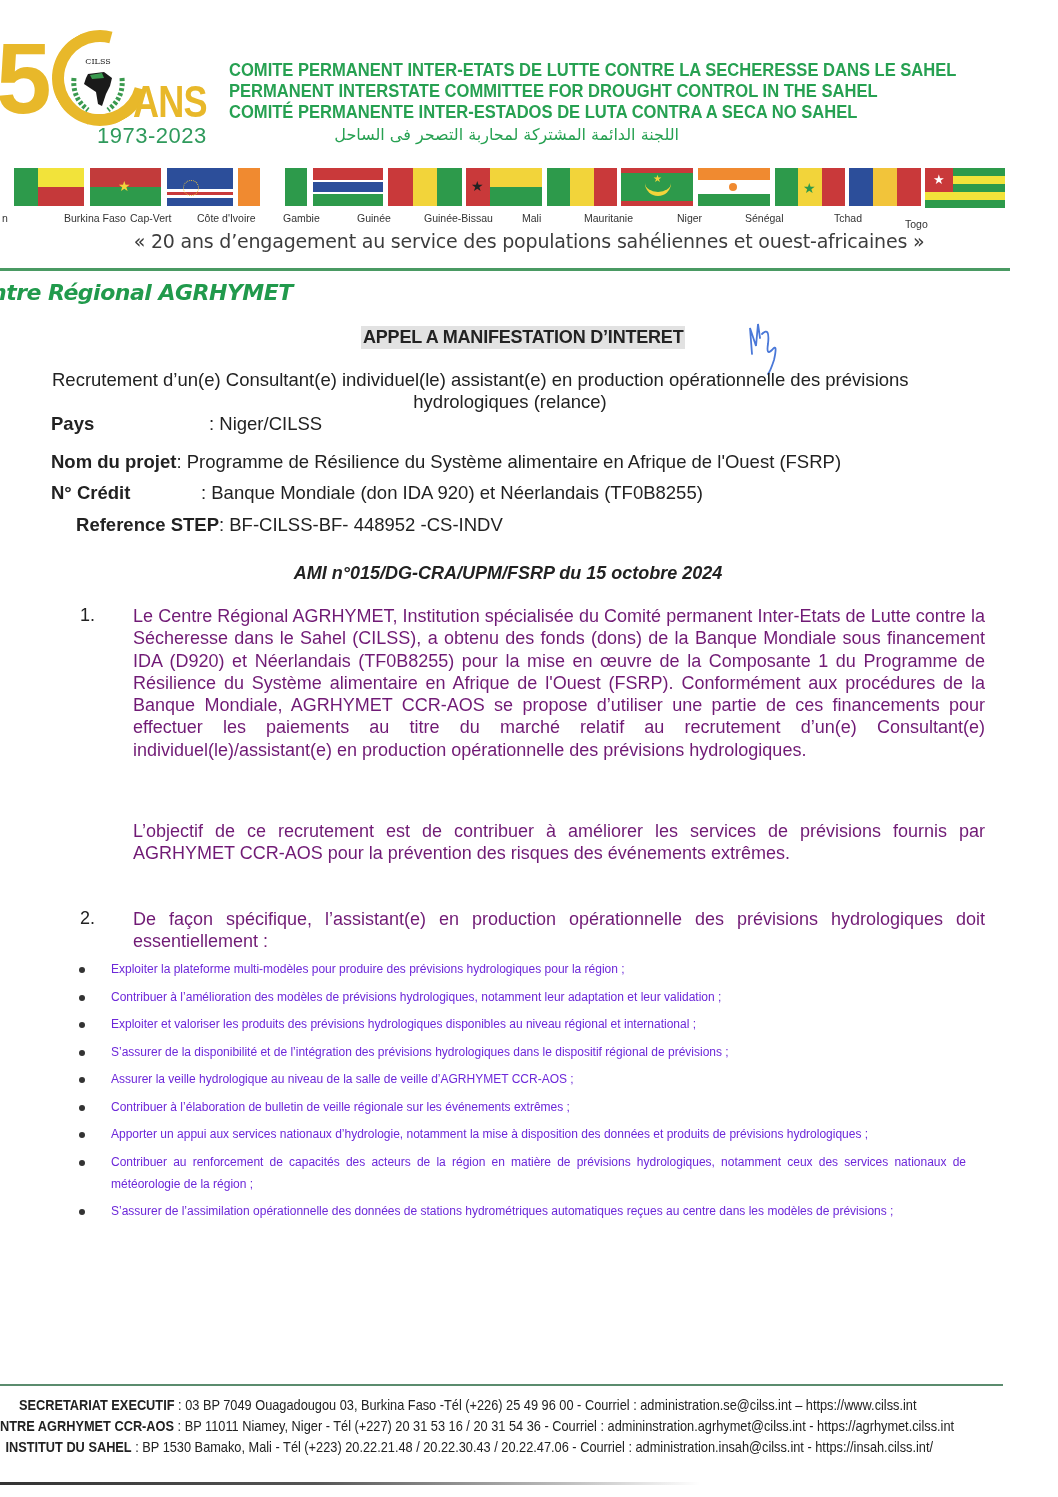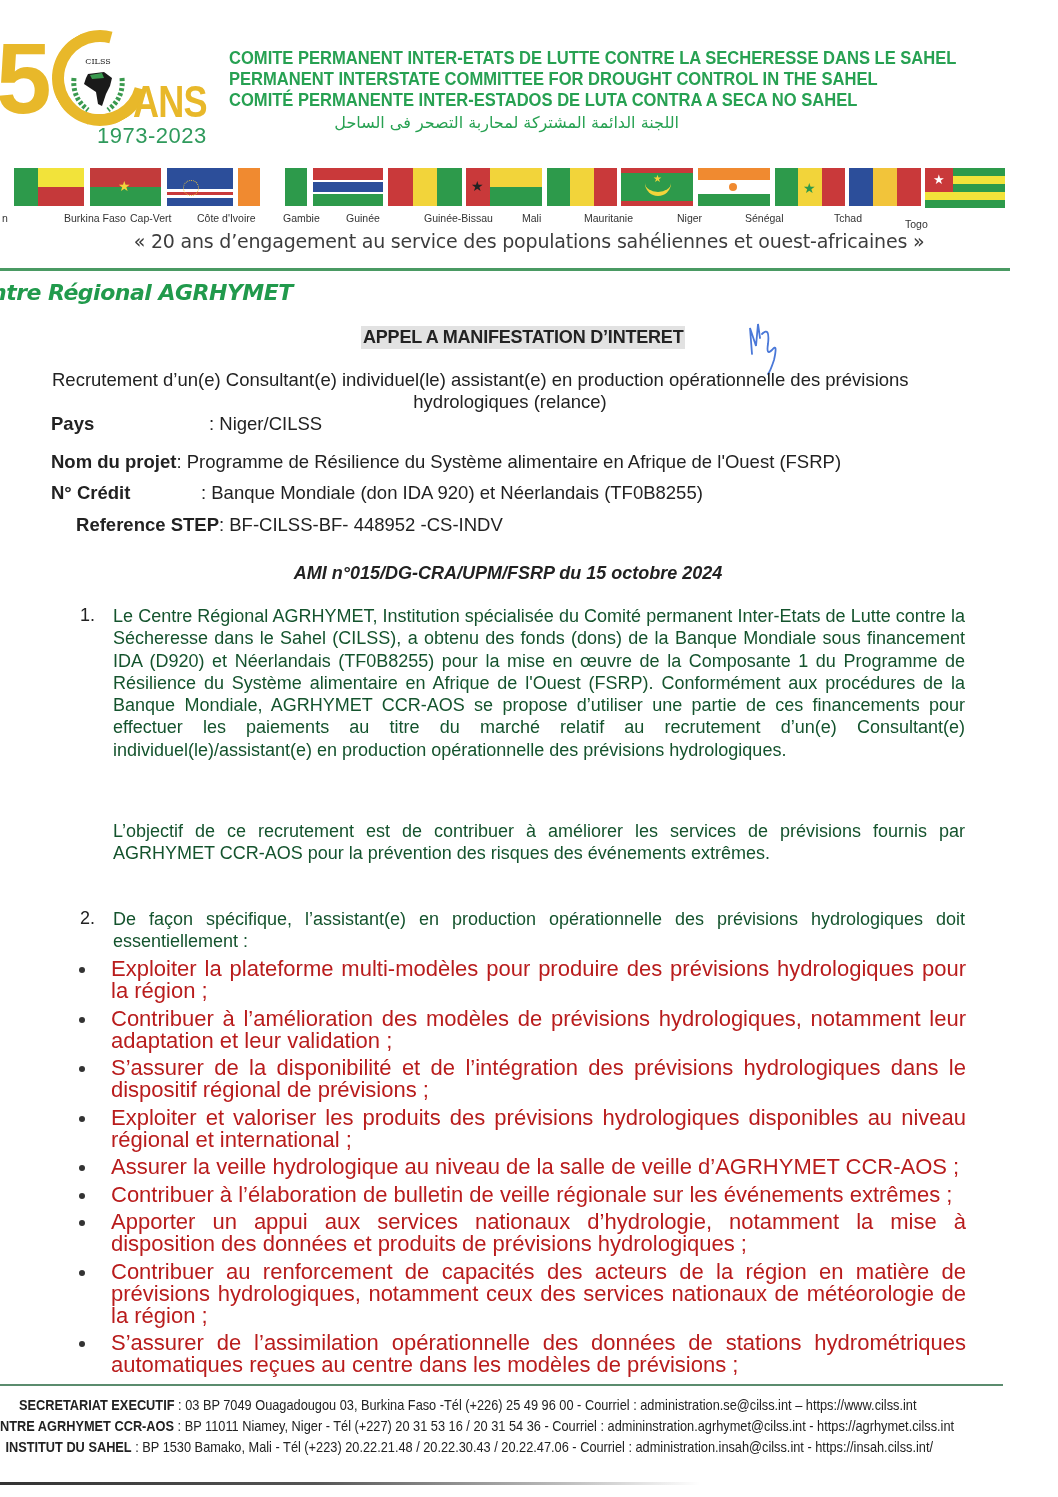--- a/index.html
+++ b/index.html
@@ -30,21 +30,21 @@
     position: absolute; left: 133px; top: 60px; font-weight: bold;
     font-size: 44px; line-height: 44px; color: #e8b82a; letter-spacing: -1px;
     transform: scaleX(0.82); transform-origin: left top;
   }
   .logo-years {
     position: absolute; left: 97px; top: 104px; font-size: 22px; line-height: 24px;
     color: #2f9a5c; letter-spacing: 0.5px;
   }
 
   
-  .committee { left: 229px; top: 48px; width: 790px; }
+  .committee { left: 229px; top: 60px; width: 790px; }
   .committee .line {
     font-weight: bold; color: #27a152; font-size: 18px; line-height: 21px;
     white-space: nowrap; transform: scaleX(0.92); transform-origin: left center;
   }
   .committee .arabic {
     font-family: "DejaVu Sans", sans-serif; color: #27a152; font-size: 16px;
     line-height: 24px; direction: rtl; text-align: right; width: 450px;
   }
 
   
@@ -87,27 +87,27 @@
   .kv .k { font-weight: bold; display: inline-block; }
   .kv .v { display: inline-block; }
 
   .ami-ref {
     left: 0; width: 1016px; top: 563px; text-align: center;
     font-weight: bold; font-style: italic; font-size: 18px; color: #222;
   }
 
   
   .para {
-    font-size: 18px; line-height: 22.3px; color: #14532d; text-align: justify;
+    font-size: 18px; line-height: 22.3px; color: #701a75; text-align: justify; margin-left: 20px;
   }
   .para-num { font-size: 18px; color: #222; }
   .bullet-list { left: 76px; width: 890px; }
   .bullet {
-    position: relative; padding-left: 35px; font-size: 22px; line-height: 22px;
-    color: #b91c1c; text-align: justify; margin-bottom: 5.5px;
+    position: relative; padding-left: 35px; font-size: 12px; line-height: 22px;
+    color: #6d28d9; text-align: justify; margin-bottom: 5.5px;
   }
   .bullet .dot {
     position: absolute; left: 3px; top: 9px; width: 6px; height: 6px;
     border-radius: 50%; background: #333;
   }
 
   
   .rule-bottom {
     left: 0; top: 1384px; width: 1003px; height: 2px; background: #5b8c6e;
   }
@@ -188,21 +188,21 @@
     <div class="stripe" style="left:0;top:24px;width:70px;height:2px;background:#fff;"></div>
     <div class="stripe" style="left:0;top:26px;width:70px;height:12px;background:#2d9a4b;"></div>
   </div>
   <div class="flag-label" style="left:283px;">Gambie</div>
 
   <div class="flag" style="left:388px;width:74px;">
     <div class="stripe" style="left:0;top:0;width:25px;height:38px;background:#c9393a;"></div>
     <div class="stripe" style="left:25px;top:0;width:24px;height:38px;background:#f2d43a;"></div>
     <div class="stripe" style="left:49px;top:0;width:25px;height:38px;background:#2d9a4b;"></div>
   </div>
-  <div class="flag-label" style="left:346px;">Guinée</div>
+  <div class="flag-label" style="left:357px;">Guinée</div>
 
   <div class="flag" style="left:466px;width:76px;">
     <div class="stripe" style="left:0;top:0;width:24px;height:38px;background:#c9393a;"></div>
     <div class="stripe" style="left:24px;top:0;width:52px;height:19px;background:#f2d43a;"></div>
     <div class="stripe" style="left:24px;top:19px;width:52px;height:19px;background:#2d9a4b;"></div>
     <div class="stripe" style="left:5px;top:11px;font-size:14px;color:#222;line-height:14px;">★</div>
   </div>
   <div class="flag-label" style="left:424px;">Guinée-Bissau</div>
 
   <div class="flag" style="left:547px;width:70px;">
@@ -288,22 +288,22 @@
 <div class="abs para-num" style="left:80px;top:605px;">1.</div>
 <div class="abs para" style="left:113px;top:605px;width:852px;">Le Centre Régional AGRHYMET, Institution spécialisée du Comité permanent Inter-Etats de Lutte contre la Sécheresse dans le Sahel (CILSS), a obtenu des fonds (dons) de la Banque Mondiale sous financement IDA (D920) et Néerlandais (TF0B8255) pour la mise en œuvre de la Composante 1 du Programme de Résilience du Système alimentaire en Afrique de l'Ouest (FSRP). Conformément aux procédures de la Banque Mondiale, AGRHYMET CCR-AOS se propose d’utiliser une partie de ces financements pour effectuer les paiements au titre du marché relatif au recrutement d’un(e) Consultant(e) individuel(le)/assistant(e) en production opérationnelle des prévisions hydrologiques.</div>
 <div class="abs para" style="left:113px;top:820px;width:852px;">L’objectif de ce recrutement est de contribuer à améliorer les services de prévisions fournis par AGRHYMET CCR-AOS pour la prévention des risques des événements extrêmes.</div>
 
 <div class="abs para-num" style="left:80px;top:908px;">2.</div>
 <div class="abs para" style="left:113px;top:908px;width:852px;">De façon spécifique, l’assistant(e) en production opérationnelle des prévisions hydrologiques doit essentiellement :</div>
 
 <div class="abs bullet-list" style="top:958px;">
   <div class="bullet"><span class="dot"></span><span>Exploiter la plateforme multi-modèles pour produire des prévisions hydrologiques pour la région ;</span></div>
   <div class="bullet"><span class="dot"></span><span>Contribuer à l’amélioration des modèles de prévisions hydrologiques, notamment leur adaptation et leur validation ;</span></div>
+  <div class="bullet"><span class="dot"></span><span>Exploiter et valoriser les produits des prévisions hydrologiques disponibles au niveau régional et international ;</span></div>
   <div class="bullet"><span class="dot"></span><span>S’assurer de la disponibilité et de l’intégration des prévisions hydrologiques dans le dispositif régional de prévisions ;</span></div>
-  <div class="bullet"><span class="dot"></span><span>Exploiter et valoriser les produits des prévisions hydrologiques disponibles au niveau régional et international ;</span></div>
   <div class="bullet"><span class="dot"></span><span>Assurer la veille hydrologique au niveau de la salle de veille d’AGRHYMET CCR-AOS ;</span></div>
   <div class="bullet"><span class="dot"></span><span>Contribuer à l’élaboration de bulletin de veille régionale sur les événements extrêmes ;</span></div>
   <div class="bullet"><span class="dot"></span><span>Apporter un appui aux services nationaux d’hydrologie, notamment la mise à disposition des données et produits de prévisions hydrologiques ;</span></div>
   <div class="bullet"><span class="dot"></span><span>Contribuer au renforcement de capacités des acteurs de la région en matière de prévisions hydrologiques, notamment ceux des services nationaux de météorologie de la région ;</span></div>
   <div class="bullet"><span class="dot"></span><span>S’assurer de l’assimilation opérationnelle des données de stations hydrométriques automatiques reçues au centre dans les modèles de prévisions ;</span></div>
 </div>
 
 <div class="abs rule-bottom"></div>
 <div class="abs footer">
   <div class="fl" style="padding-left:21px;"><b>SECRETARIAT EXECUTIF</b><span> : 03 BP 7049 Ouagadougou 03, Burkina Faso -Tél (+226) 25 49 96 00 - Courriel : administration.se@cilss.int – https://www.cilss.int</span></div>

